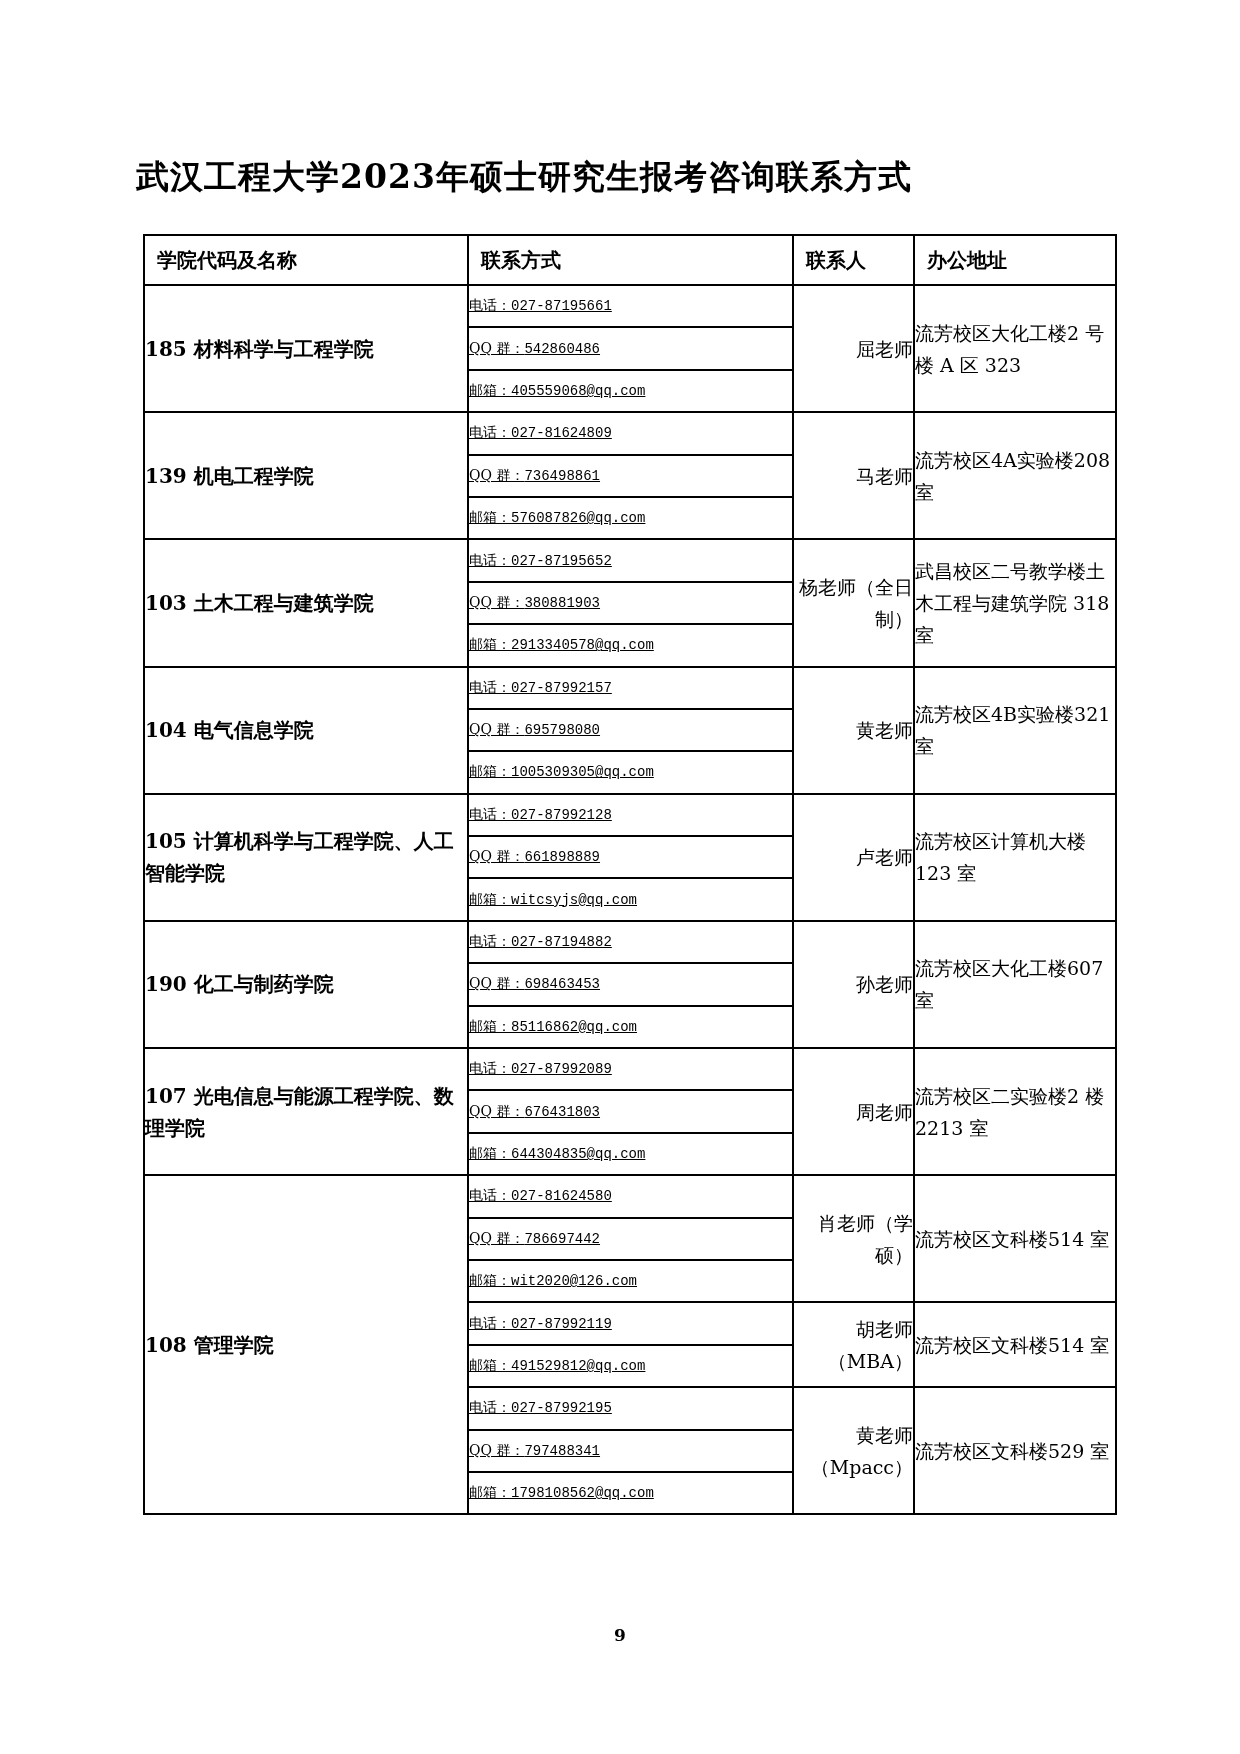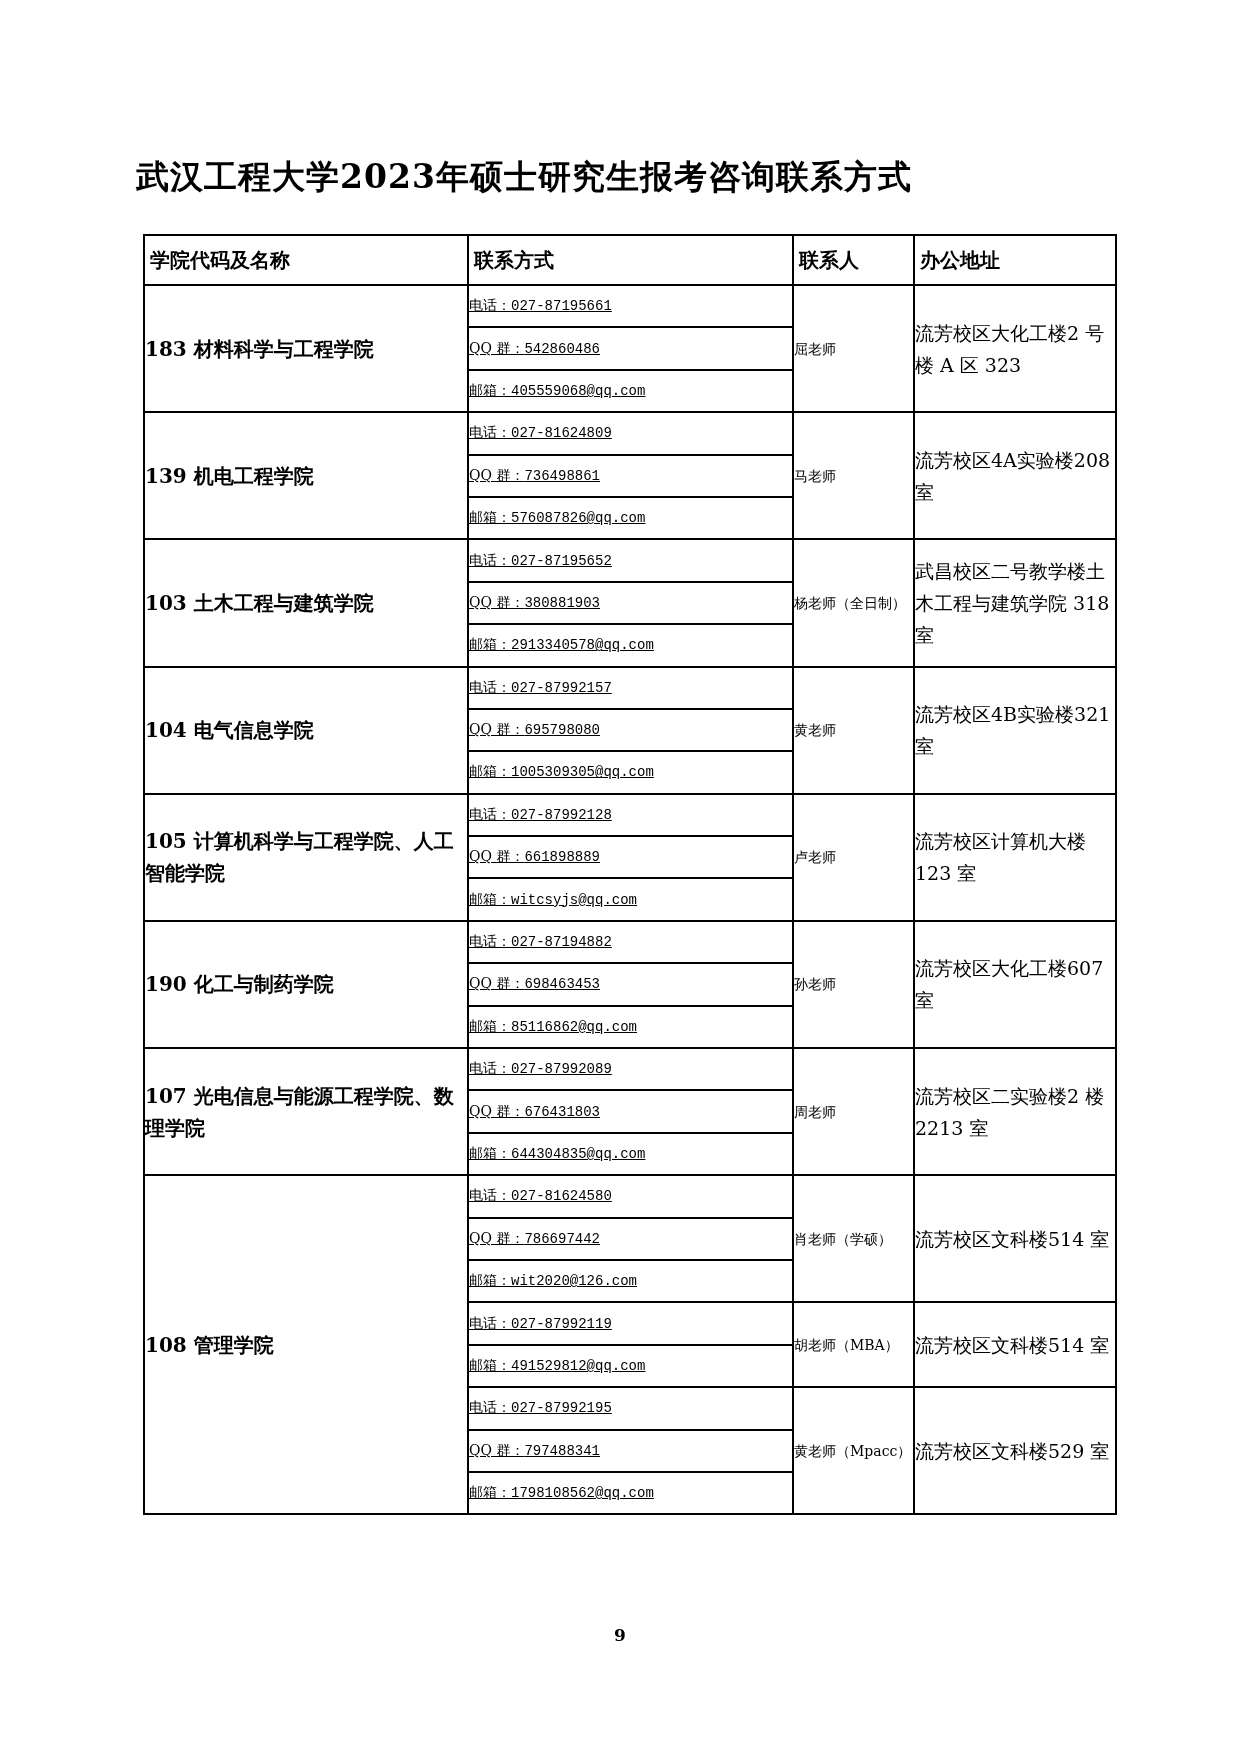--- a/index.html
+++ b/index.html
@@ -4,27 +4,27 @@
 <style>
   html, body { margin: 0; padding: 0; background: #ffffff; }
   body { width: 1240px; height: 1754px; position: relative; overflow: hidden;
          font-family: "DejaVu Serif", "Liberation Serif", serif; color: #000; }
   .title { position: absolute; left: 0; width: 1048px; top: 155px; text-align: center;
            font-size: 33px; font-weight: bold; letter-spacing: 1px; }
   table.contacts { position: absolute; left: 143px; top: 234px; width: 972px;
                    border-collapse: collapse; table-layout: fixed; }
   table.contacts td, table.contacts th { border: 2px solid #000; padding: 0; }
   table.contacts th { height: 48px; text-align: left; font-weight: bold; font-size: 20px;
-                      padding-left: 5px; }
+                      padding-left: 12px; }
   td.college { font-weight: bold; font-size: 20px; padding-left: 10px; padding-right: 6px;
                line-height: 32px; vertical-align: middle; }
   td.contact { height: 40.4px; font-size: 14px; padding-left: 12px; vertical-align: middle;
                font-family: "Liberation Mono", "DejaVu Sans Mono", monospace; text-decoration: underline; }
   td.contact .lbl { font-family: "DejaVu Serif", "Liberation Serif", serif; }
-  td.person { text-align: left; font-size: 14px; line-height: 32px; vertical-align: middle; }
+  td.person { text-align: right; font-size: 19px; line-height: 32px; vertical-align: middle; }
   td.address { font-size: 19px; line-height: 32px; padding-left: 10px; padding-right: 6px;
                vertical-align: middle; border-radius: 9px; }
   .page-number { position: absolute; top: 1625px; left: 0; width: 1240px; text-align: center;
                  font-size: 17px; font-weight: bold; }
 </style>
 </head>
 <body>
 
 <div class="title">武汉工程大学2023年硕士研究生报考咨询联系方式</div>
 
@@ -38,21 +38,21 @@
   <thead>
     <tr>
       <th>学院代码及名称</th>
       <th>联系方式</th>
       <th>联系人</th>
       <th>办公地址</th>
     </tr>
   </thead>
   <tbody id="table-body">
       <tr>
-        <td class="college" rowspan="3">183 材料科学与工程学院</td>
+        <td class="college" rowspan="3">185 材料科学与工程学院</td>
         <td class="contact"><span class="lbl">电话：</span><span>027-87195661</span></td>
         <td class="person" rowspan="3">屈老师</td>
         <td class="address" rowspan="3">流芳校区大化工楼2 号楼 A 区 323</td>
       </tr>
       <tr>
         <td class="contact"><span class="lbl">QQ 群：</span><span>542860486</span></td>
       </tr>
       <tr>
         <td class="contact"><span class="lbl">邮箱：</span><span>405559068@qq.com</span></td>
       </tr>

